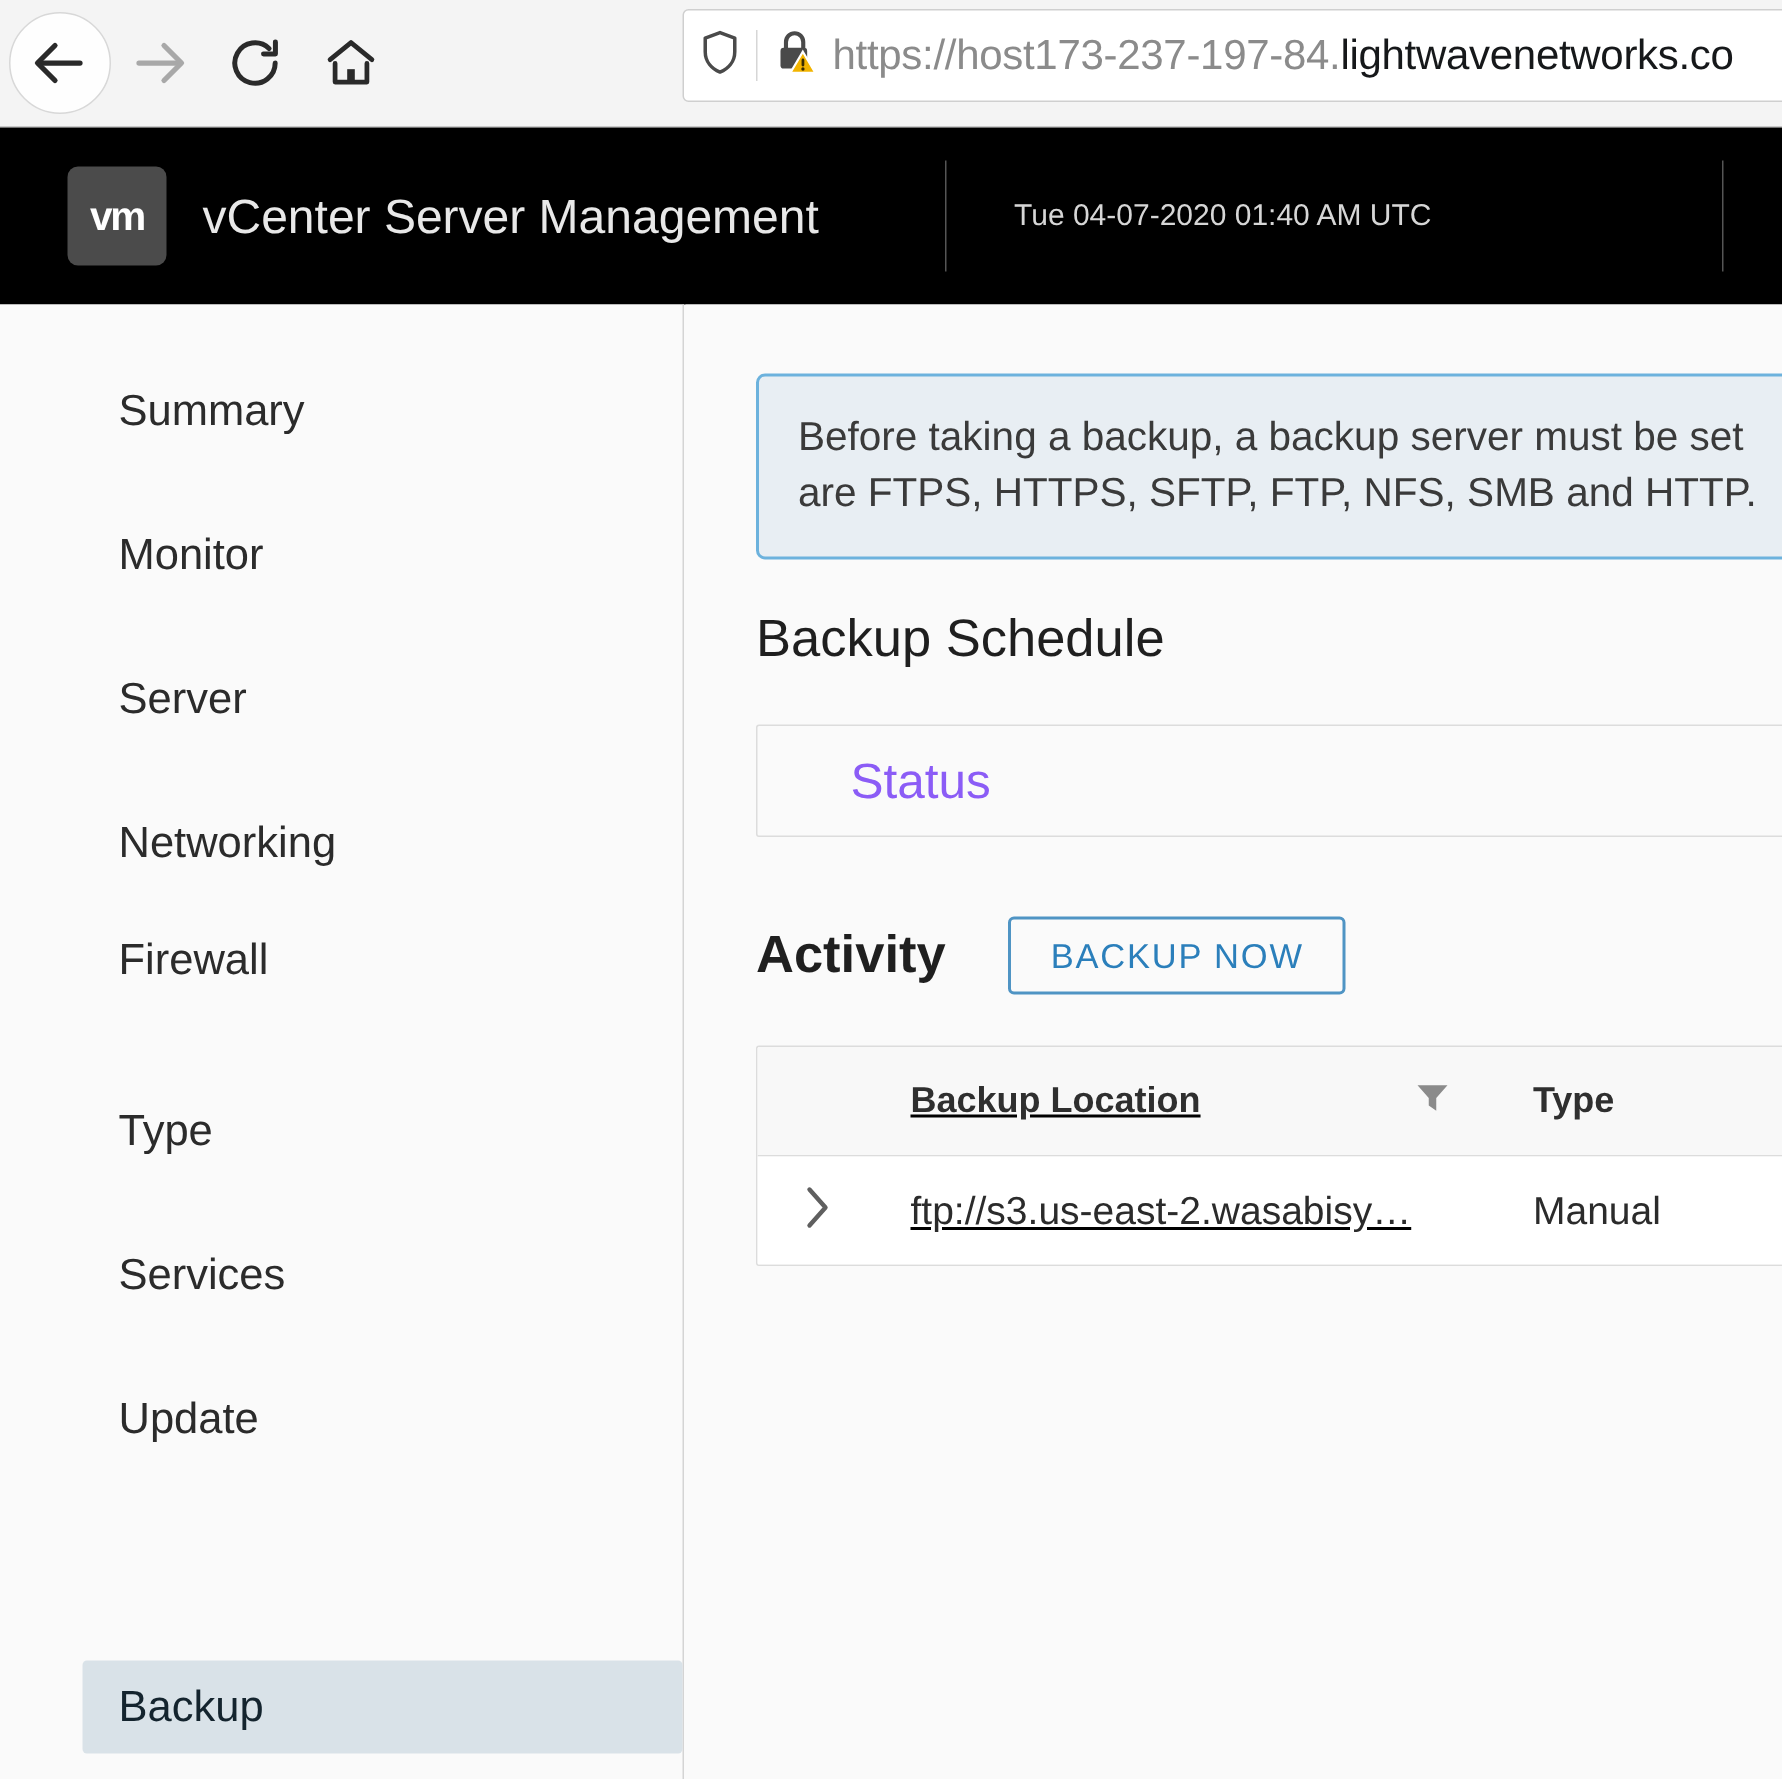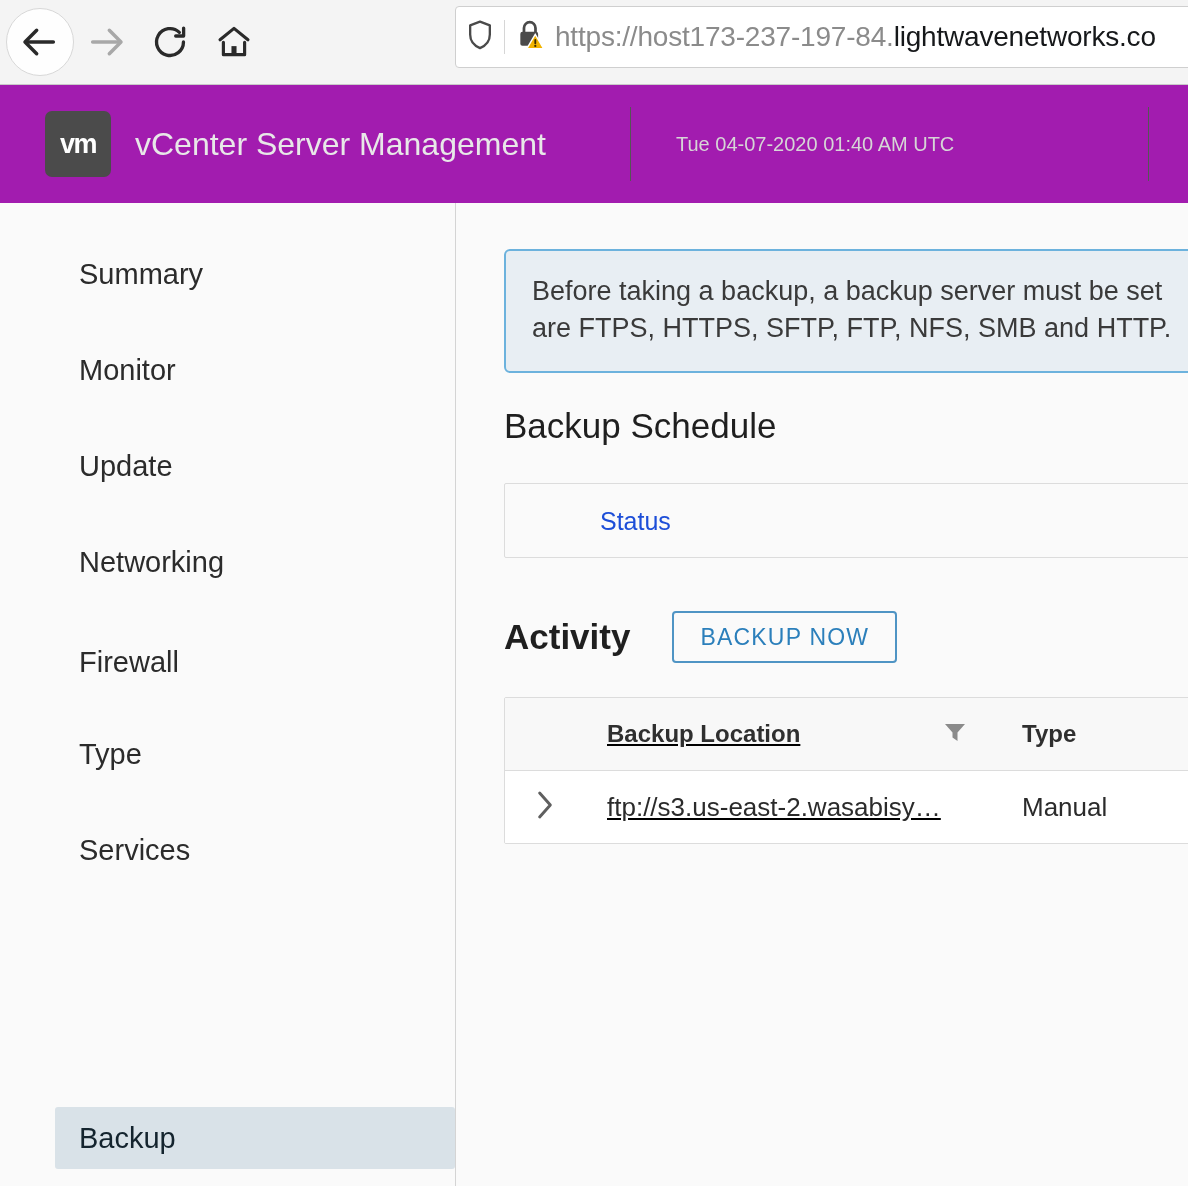--- a/index.html
+++ b/index.html
@@ -66,21 +66,21 @@
     overflow: hidden;
   }
   .url-prefix { color: #8b8b8b; }
   .url-domain { color: #16181a; }
 
   
   .app-header {
     position: absolute;
     left: 0; top: 85px;
     width: 1188px; height: 118px;
-    background: #a21caf;
+    background: #000000;
     display: flex;
     align-items: center;
   }
   .vm-logo {
     margin-left: 45px;
     width: 66px; height: 66px;
     background: #4b4b4b;
     border-radius: 7px;
     display: flex;
     align-items: center;
@@ -182,24 +182,23 @@
     left: 47px; top: 280px;
     width: 760px; height: 75px;
     border: 1px solid #dcdcdc;
     background: #fafafa;
     border-radius: 2px;
   }
   .status-card .lbl {
     position: absolute;
     left: 62px; top: 50%;
     transform: translateY(-50%);
-    font-size: 25px;
-    color: #1d4ed8;
-    white-space: nowrap;
-    margin-left: 33px;
+    font-size: 33px;
+    color: #8b5cf6;
+    white-space: nowrap;
   }
 
   .activity-row {
     position: absolute;
     left: 47px; top: 408px;
     display: flex;
     align-items: center;
   }
   .activity-title { font-size: 35px; color: #1f1f1f; white-space: nowrap; }
   .backup-now-btn {
@@ -335,33 +334,36 @@
 </div>
 
 <nav class="sidebar" id="sidebar">
     <div class="side-item" style="top: 40px;">
       <span class="lbl">Summary</span>
     </div>
     <div class="side-item" style="top: 136px;">
       <span class="lbl">Monitor</span>
     </div>
     <div class="side-item" style="top: 232px;">
-      <span class="lbl">Update</span>
+      <span class="lbl">Server</span>
     </div>
     <div class="side-item" style="top: 328px;">
       <span class="lbl">Networking</span>
     </div>
-    <div class="side-item" style="top: 428px;">
+    <div class="side-item" style="top: 406px;">
       <span class="lbl">Firewall</span>
     </div>
     <div class="side-item" style="top: 520px;">
       <span class="lbl">Type</span>
     </div>
     <div class="side-item" style="top: 616px;">
       <span class="lbl">Services</span>
+    </div>
+    <div class="side-item" style="top: 712px;">
+      <span class="lbl">Update</span>
     </div>
     <div class="side-item selected" style="top: 904px;">
       <span class="lbl">Backup</span>
     </div>
   </nav>
 
 <main class="main">
 
   <div class="info-banner">
     <p>Before taking a backup, a backup server must be set</p>

